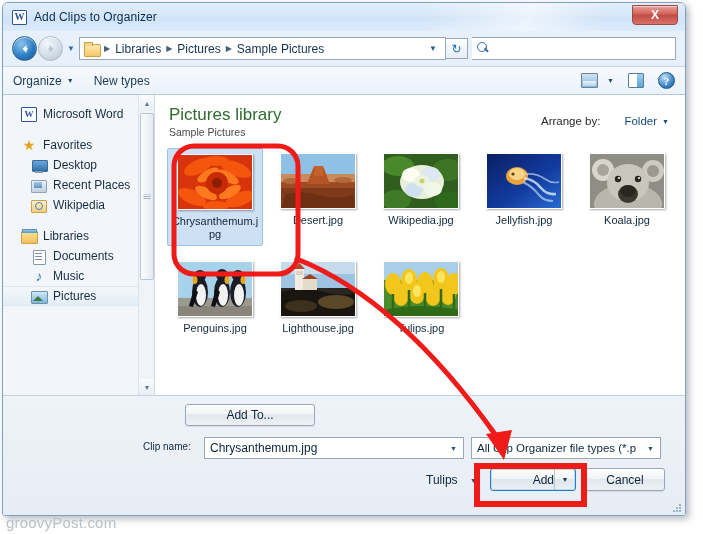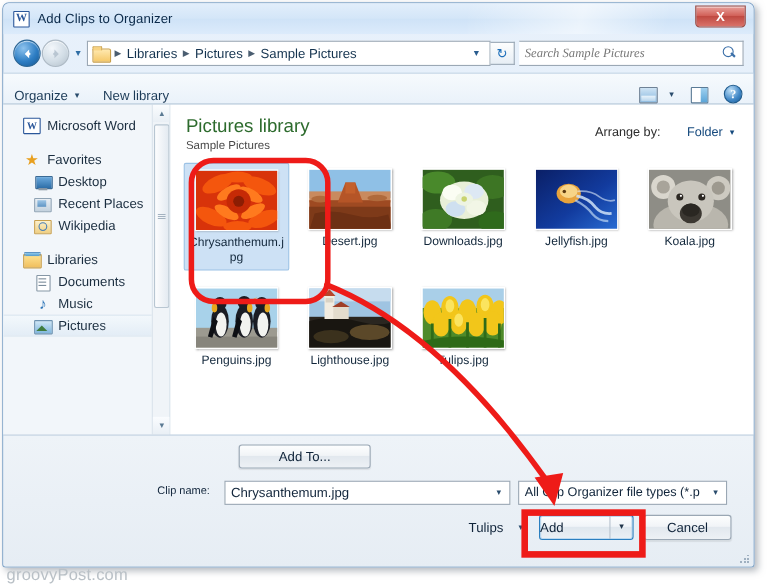--- a/index.html
+++ b/index.html
@@ -94,21 +94,21 @@
   .searchbox .ph{flex:1;font-size:11.5px;color:#777;font-style:italic;font-family:"Liberation Serif",serif;}
   .mag{width:13px;height:13px;position:relative;}
   .mag:before{content:"";position:absolute;left:0;top:0;width:8px;height:8px;border:1.6px solid #3b6fa8;border-radius:50%;}
   .mag:after{content:"";position:absolute;left:7px;top:7px;width:5px;height:1.6px;background:#3b6fa8;transform:rotate(45deg);}
 
   
   .cmdbar{
     position:absolute;left:0;top:63px;width:100%;height:29px;
     background:linear-gradient(180deg,#f6fafd 0%, #eaf2fa 100%);
     border-top:1px solid #c6d6e6; border-bottom:1px solid #b5c7d8;
-    display:flex;align-items:flex-end;padding:0 10px;z-index:3;
+    display:flex;align-items:center;padding:0 10px;z-index:3;
   }
   .cmd{font-size:12px;color:#1b3a57;display:flex;align-items:center;margin-right:20px;}
   .cmd .tri{font-size:7px;margin-left:5px;color:#2a4c6d;}
   .cmd-spacer{flex:1;}
   .viewico{width:17px;height:15px;border:1px solid #6f8296;border-radius:1px;
     background:linear-gradient(180deg,#cfe4f5,#86b6dd);position:relative;}
   .viewico:after{content:"";position:absolute;left:1px;bottom:1px;width:13px;height:5px;
     background:linear-gradient(180deg,#e9f3fb,#b6d4ec);}
   .paneico{width:16px;height:15px;border:1px solid #5a7align;border:1px solid #5a7a95;border-radius:1px;background:#fff;position:relative;}
   .paneico:after{content:"";position:absolute;right:0;top:0;width:6px;height:100%;
@@ -199,36 +199,36 @@
   
   .footer{position:absolute;left:0;top:392px;width:100%;height:120px;
     background:linear-gradient(180deg,#eef3f8 0%,#e6edf4 100%);
     border-top:1px solid #c3d2e0;z-index:2;}
   .btn{
     border:1px solid #9aa7b4;border-radius:3px;
     background:linear-gradient(180deg,#fdfefe 0%,#f1f4f7 45%,#e2e8ee 50%,#edf1f5 100%);
     font-size:12px;color:#10243a;display:flex;align-items:center;justify-content:center;
     box-shadow:0 1px 1px rgba(0,0,0,.08);
   }
-  .addto{position:absolute;left:182px;top:8px;width:120px;height:22px;margin-left:32px;}
+  .addto{position:absolute;left:182px;top:8px;width:130px;height:22px;}
   .lblclip{position:absolute;left:140px;top:45px;font-size:10px;color:#10243a;}
   .clipinput{position:absolute;left:201px;top:41px;width:260px;height:22px;background:#fff;
     border:1px solid #9aa7b4;display:flex;align-items:center;padding:0 2px 0 5px;}
   .clipinput .v{flex:1;font-size:12px;color:#10243a;}
   .idrop{width:15px;text-align:center;color:#2a4c6d;font-size:7px;}
   .typesel{position:absolute;left:468px;top:41px;width:190px;height:22px;background:#fff;
     border:1px solid #9aa7b4;display:flex;align-items:center;padding:0 2px 0 5px;overflow:hidden;}
   .typesel .v{flex:1;font-size:11.5px;color:#10243a;white-space:nowrap;}
   .toolslbl{position:absolute;left:423px;top:77px;font-size:12px;color:#10243a;}
   .toolscaret{position:absolute;left:467px;top:81px;font-size:7px;color:#2a4c6d;}
   .addbtn{position:absolute;left:487px;top:72px;width:86px;height:23px;
     border:1px solid #2a7fc0;border-radius:3px;
     background:linear-gradient(180deg,#fdfefe 0%,#f0f4f8 45%,#dfe7ee 50%,#eaf0f5 100%);
     display:flex;align-items:center;font-size:12px;color:#10243a;box-shadow:0 0 0 1px #bcd9f0 inset;}
-  .addbtn .t{flex:1;text-align:left;}
+  .addbtn .t{flex:1;text-align:right;}
   .addbtn .sp{width:1px;height:100%;background:#b6c2ce;}
   .addbtn .c{width:20px;text-align:center;font-size:7px;color:#21364b;}
   .cancelbtn{position:absolute;left:582px;top:72px;width:80px;height:23px;}
   .grip{position:absolute;right:3px;bottom:2px;width:10px;height:10px;
     background:
       radial-gradient(circle 1px at 8px 2px,#9fb0c0 99%,transparent),
       radial-gradient(circle 1px at 5px 5px,#9fb0c0 99%,transparent),
       radial-gradient(circle 1px at 8px 5px,#9fb0c0 99%,transparent),
       radial-gradient(circle 1px at 2px 8px,#9fb0c0 99%,transparent),
       radial-gradient(circle 1px at 5px 8px,#9fb0c0 99%,transparent),
@@ -276,32 +276,31 @@
         <span class="sep">▶</span>
         <span class="crumb">Pictures</span>
         <span class="sep">▶</span>
         <span class="crumb">Sample Pictures</span>
         <span class="crumb-spacer"></span>
         <span class="crumb-caret">▼</span>
       </div>
       <div class="refresh">↻</div>
 
       <div class="searchbox">
-        <span class="ph">Search Sample Pictures</span>
         <span class="mag"></span>
       </div>
     </div>
 
     <div class="cmdbar">
       <div class="cmd">
         <span>Organize</span>
         <span class="tri">▼</span>
       </div>
       <div class="cmd">
-        <span>New library</span>
+        <span>New types</span>
       </div>
       <div class="cmd-spacer"></div>
       <div class="cmd" style="margin-right:14px">
         <span class="viewico"></span>
         <span class="tri" style="margin-left:9px">▼</span>
       </div>
       <div class="cmd" style="margin-right:14px">
         <span class="paneico"></span>
       </div>
       <div class="cmd" style="margin-right:0">
@@ -440,21 +439,21 @@
                   <ellipse cx="38" cy="28" rx="22" ry="17" fill="#e8efd8"></ellipse>
                   <ellipse cx="27" cy="21" rx="9" ry="7" fill="#fbfdf3"></ellipse>
                   <ellipse cx="47" cy="20" rx="9" ry="7" fill="#dde8f4"></ellipse>
                   <ellipse cx="30" cy="36" rx="9" ry="7" fill="#cfe0f0"></ellipse>
                   <ellipse cx="49" cy="35" rx="9" ry="7" fill="#f2f6e6"></ellipse>
                   <ellipse cx="38" cy="27" rx="8" ry="6" fill="#eef4e2"></ellipse>
                   <circle cx="38" cy="27" r="2.5" fill="#c9d36f"></circle>
                 </svg>
               </div>
             </div>
-            <div class="flabel">Downloads.jpg</div>
+            <div class="flabel">Wikipedia.jpg</div>
           </div>
 
           <div class="cell">
             <div class="thumbwrap">
               <div class="thumb">
                 <svg width="76" height="56" viewBox="0 0 76 56" preserveAspectRatio="none">
                   <defs>
                       <linearGradient id="jg" x1="0" y1="0" x2="1" y2="1">
                     <stop offset="0" stop-color="#0a1f66"></stop>
                         <stop offset="0.55" stop-color="#123b9e"></stop>

